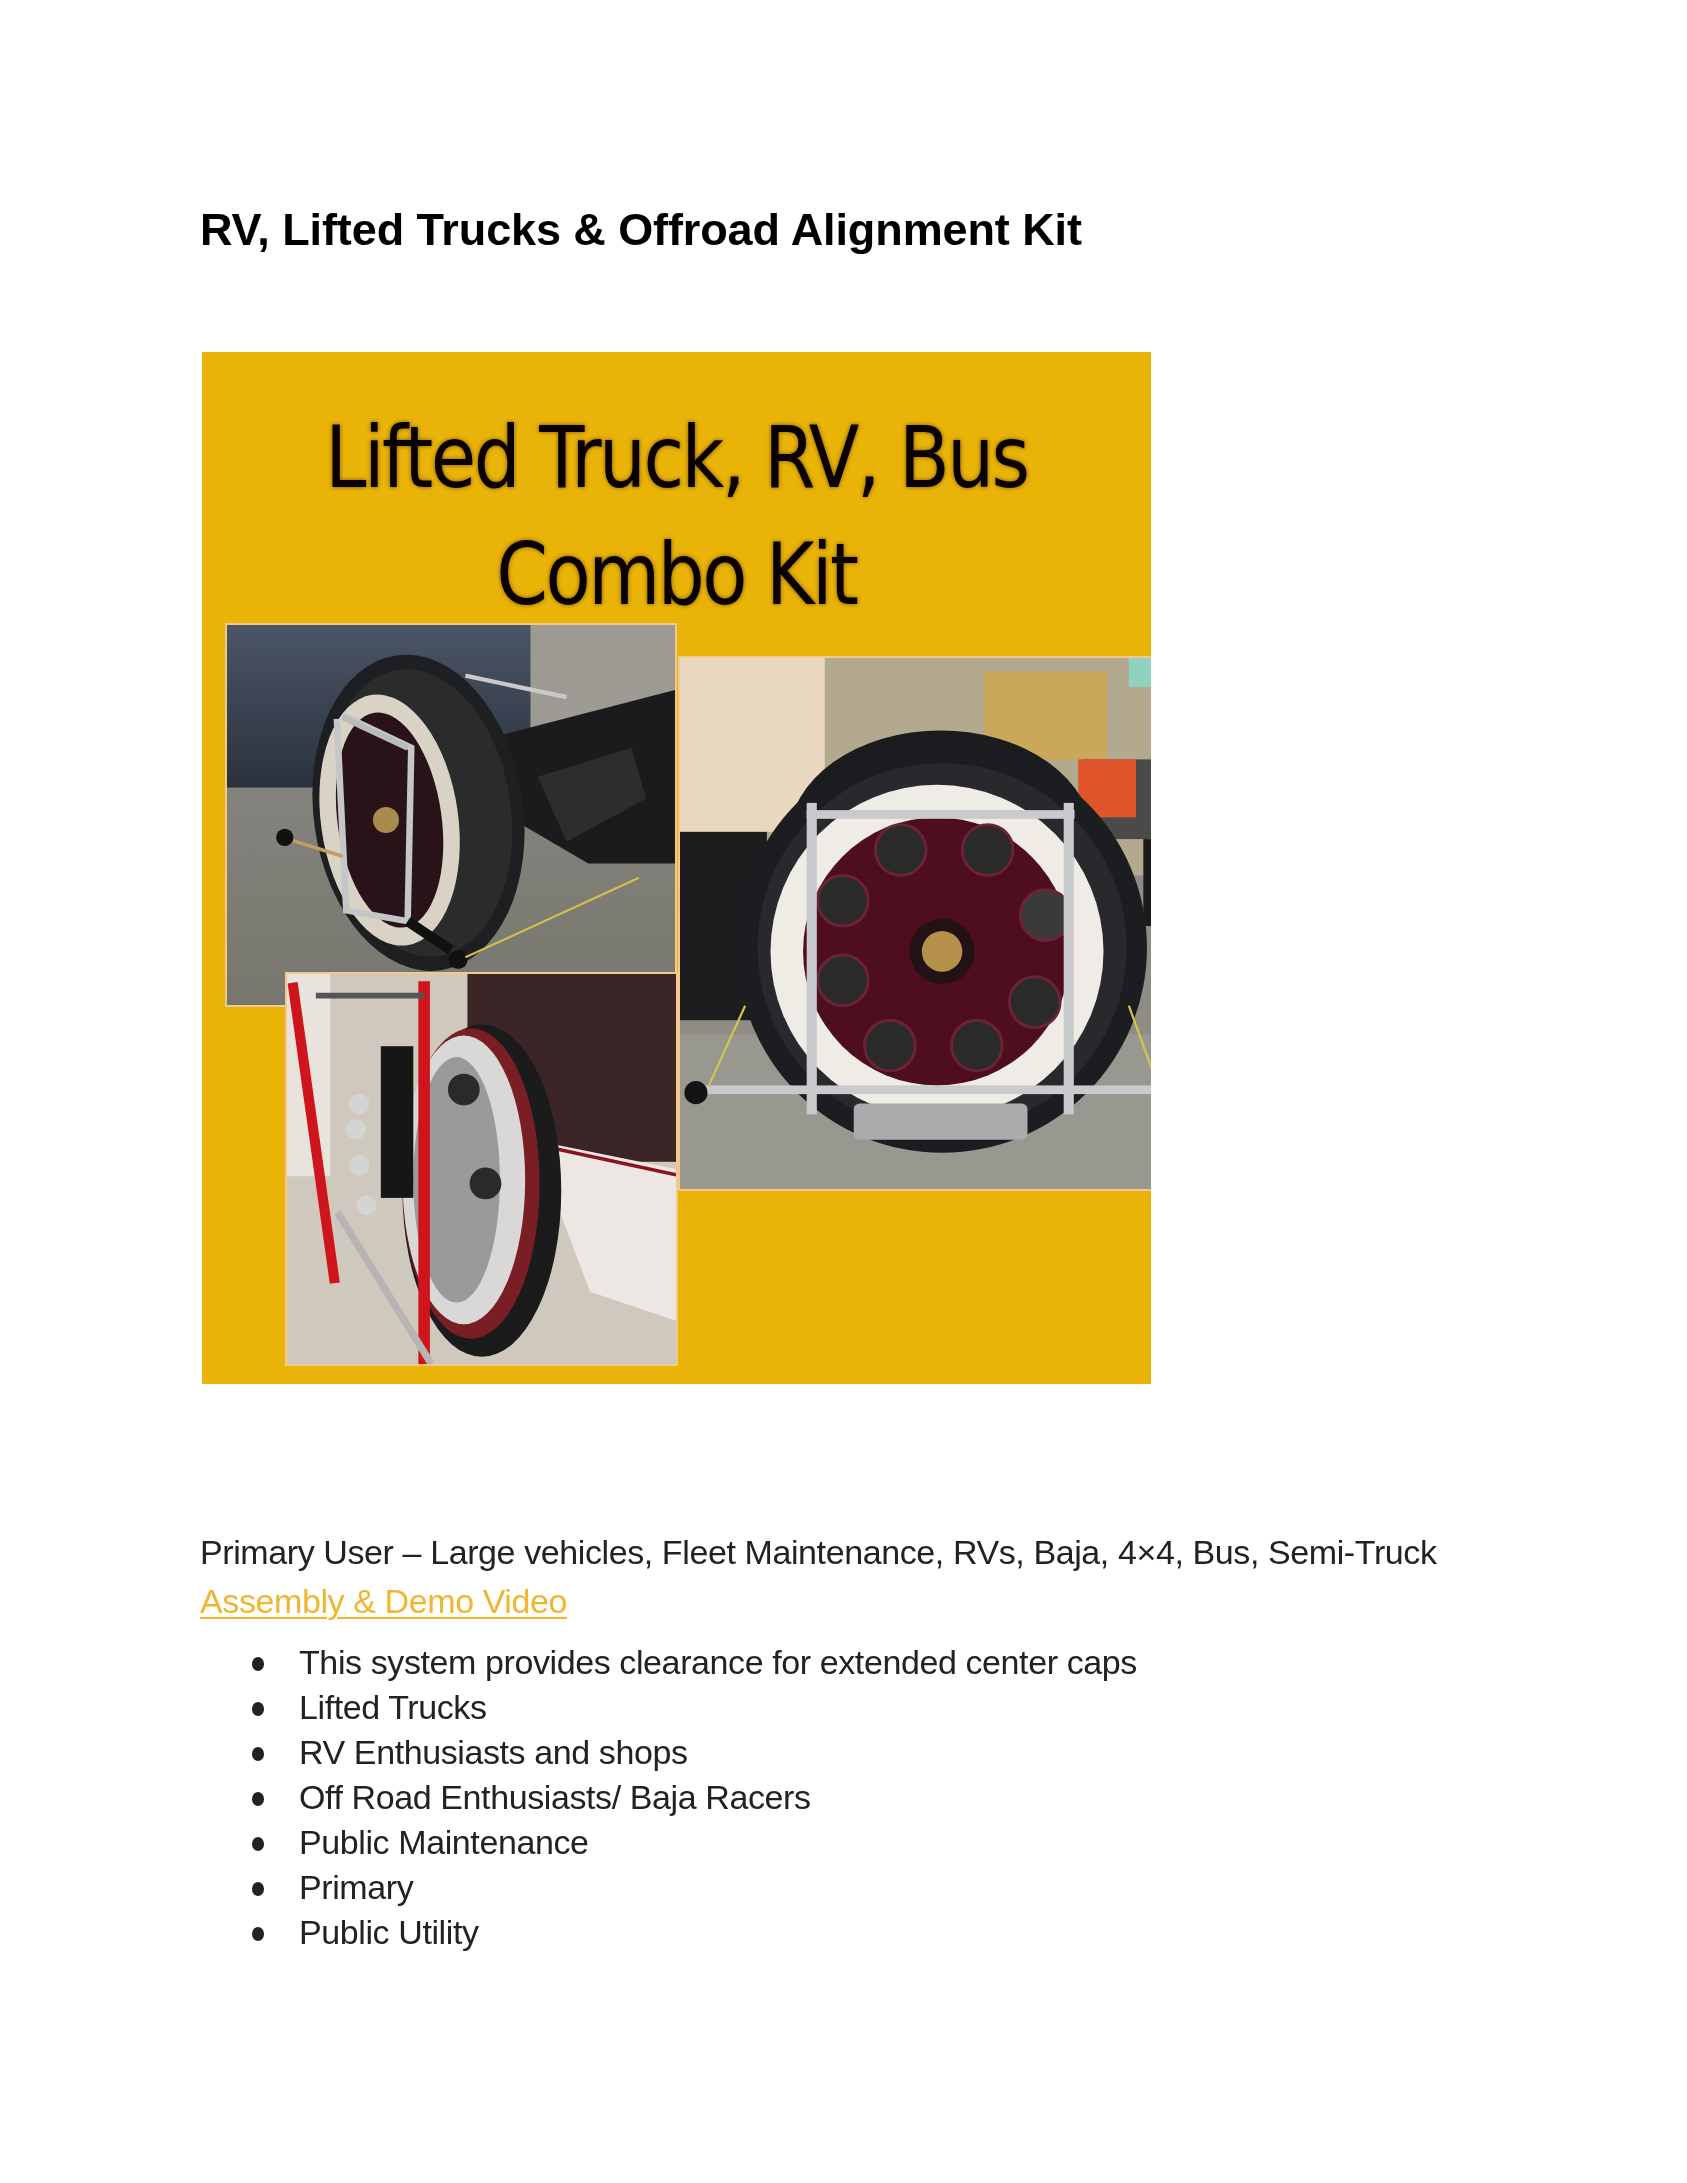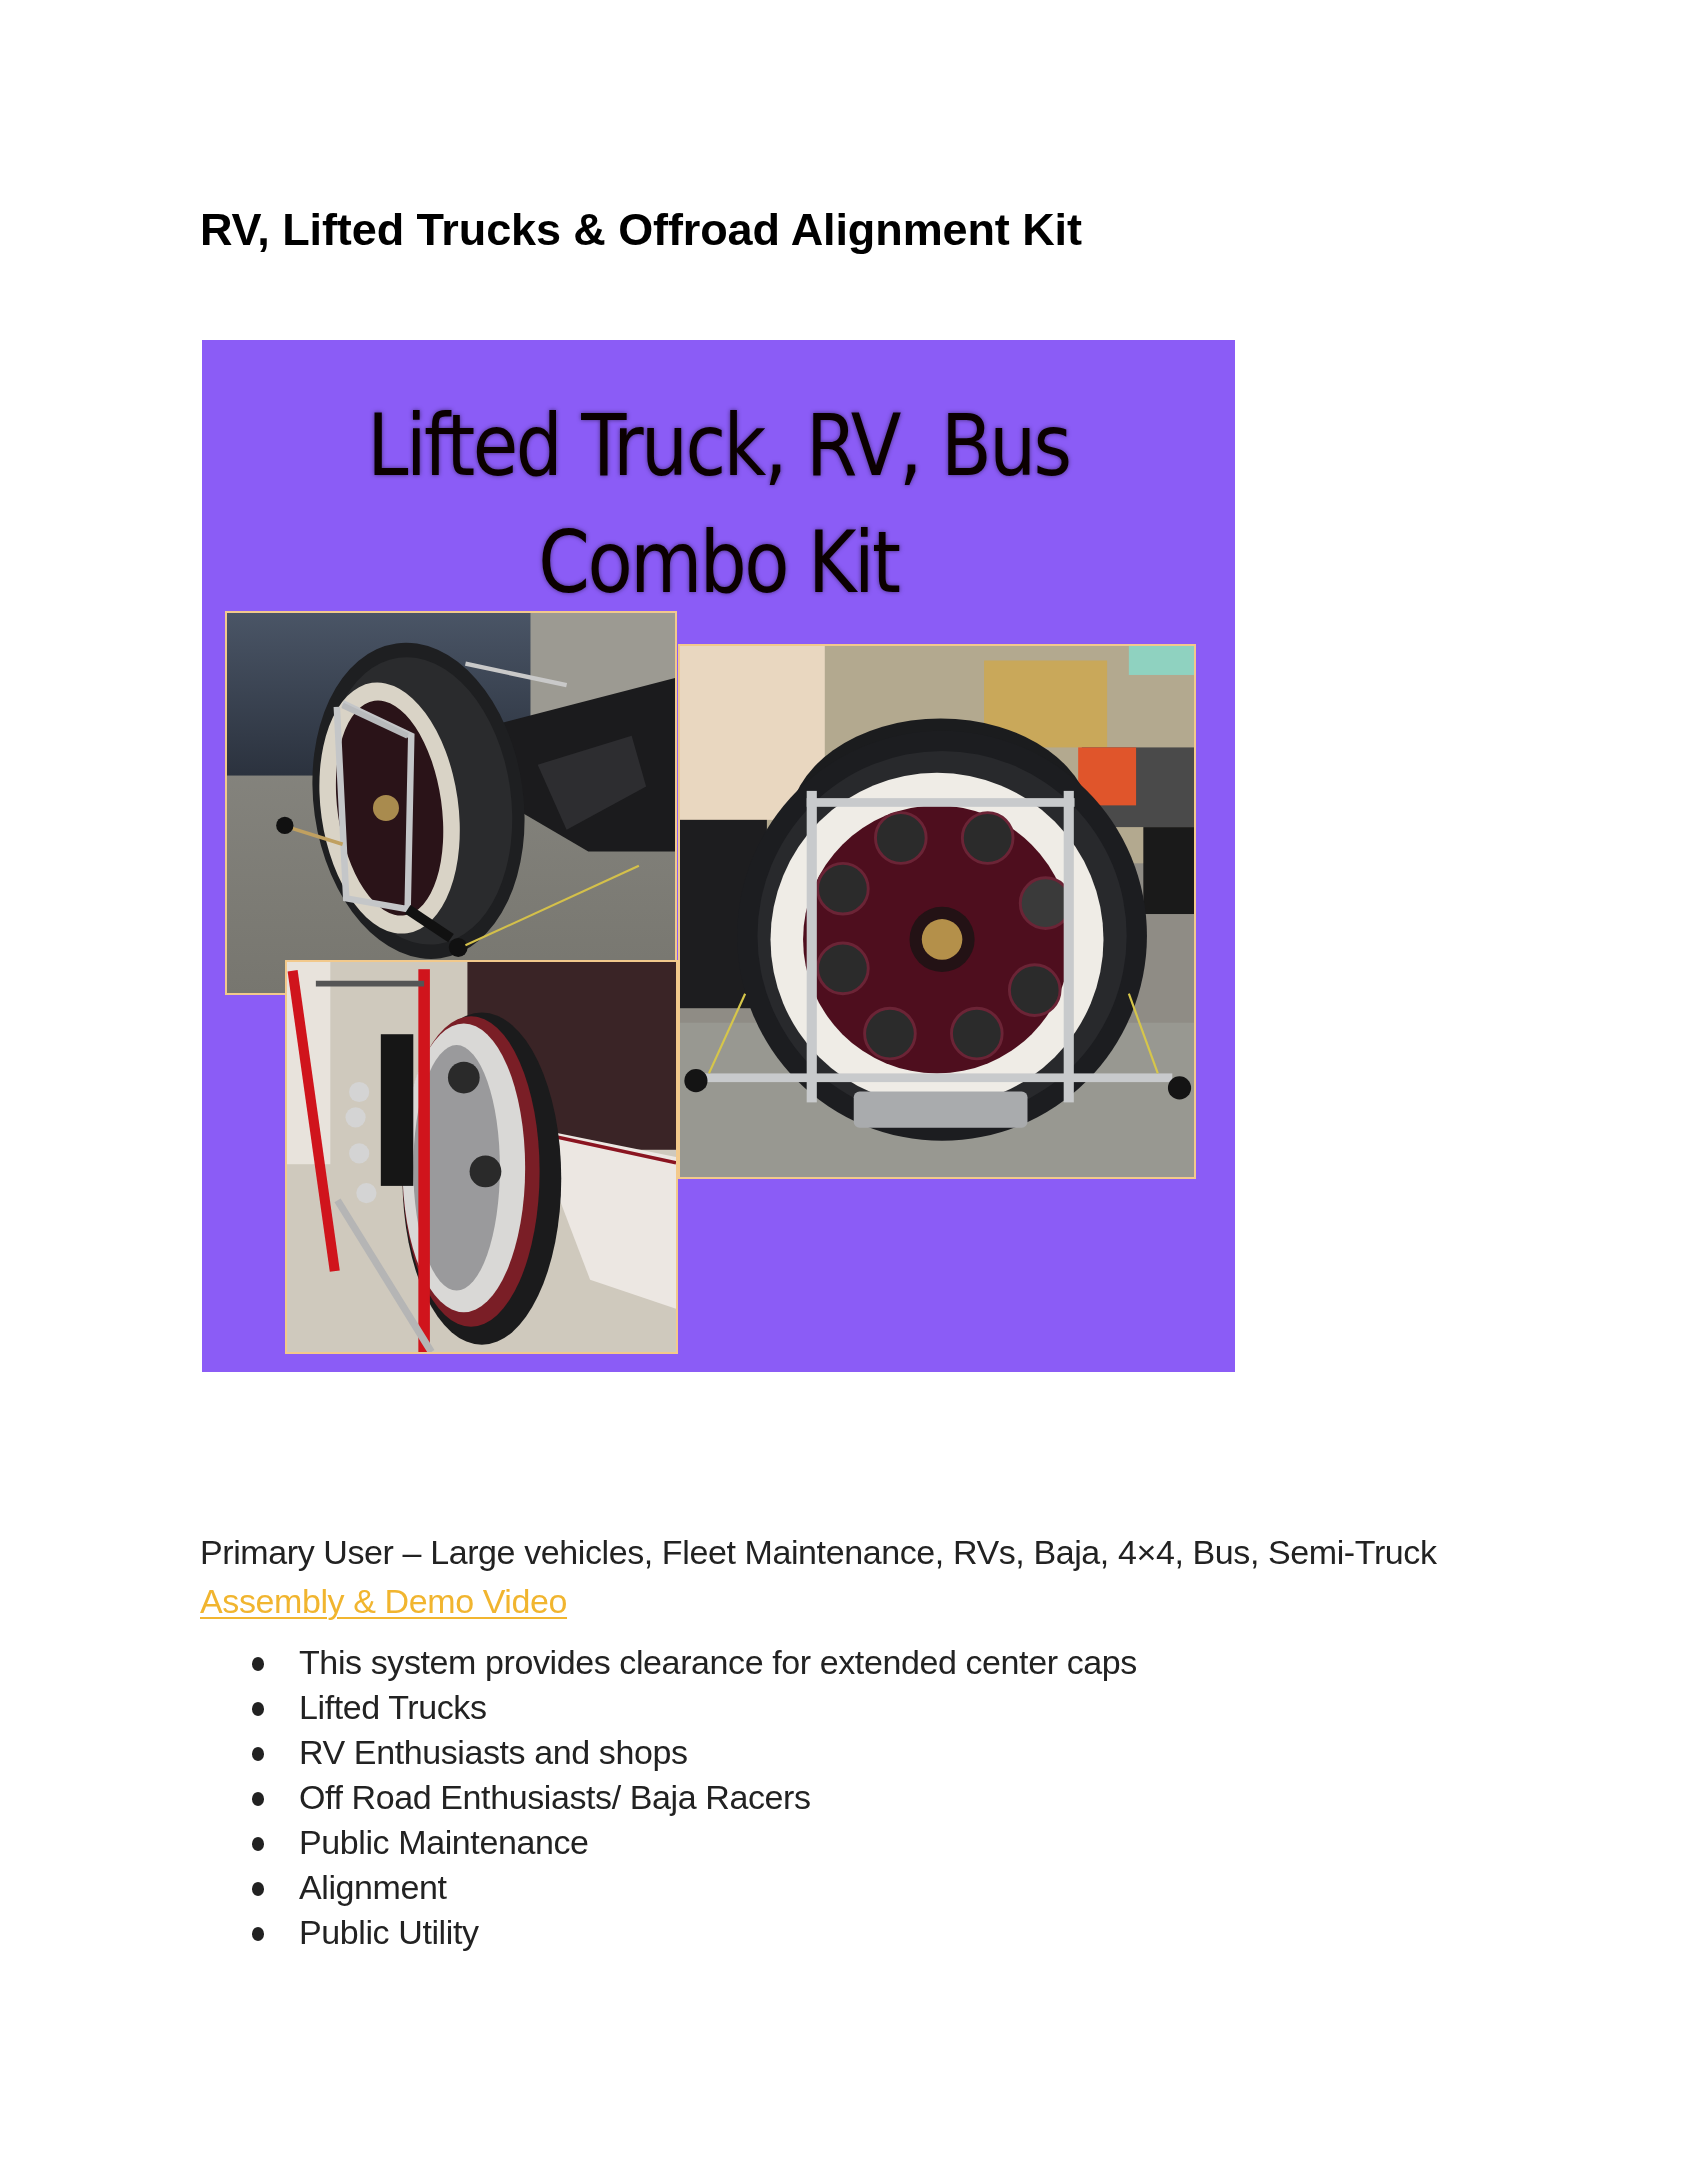--- a/index.html
+++ b/index.html
@@ -1,18 +1,18 @@
 <!DOCTYPE html>
 <html style="font-size:11.7px"><head>
 <meta charset="utf-8">
 <style>
   html, body { margin: 0; padding: 0; background: #ffffff; }
   body { width: 1687px; height: 2183px; position: relative; overflow: hidden; font-family: "Liberation Sans", sans-serif; color: #222222; }
   .title { position: absolute; left: 200px; top: 207px; font-size: 45px; font-weight: bold; color: #000; line-height: 1; white-space: nowrap; letter-spacing: -0.1px; }
-  .banner { position: absolute; left: 202px; top: 340px; width: 1033px; height: 1032px; background: #8b5cf6; overflow: hidden; }
+  .banner { position: absolute; left: 202px; top: 352px; width: 949px; height: 1032px; background: #eab308; overflow: hidden; }
   .banner-line { position: absolute; left: 0; width: 100%; text-align: center; font-family: "DejaVu Sans", sans-serif; color: #0b0000; font-size: 86px; line-height: 1; letter-spacing: -2.9px; text-shadow: 0 0 4.4px rgba(0,0,0,0.5); white-space: nowrap; transform: scaleX(0.86); }
   .banner-line.l1 { top: 62px; }
   .banner-line.l2 { top: 179px; }
   .photo { position: absolute; border: 2.2px solid #f2c98c; box-sizing: border-box; overflow: hidden; }
   .photo svg { width: 100%; height: 100%; display: block; }
   .p1 { left: 23.4px; top: 271px; width: 452px; height: 384px; }
   .p2 { left: 476px; top: 304px; width: 518px; height: 535px; }
   .p3 { left: 83px; top: 620px; width: 393px; height: 394px; }
   .primary { position: absolute; left: 200px; top: 1532px; font-size: 34px; line-height: 1.2; white-space: nowrap; color: #222; letter-spacing: -0.4px; }
   .link { position: absolute; left: 200px; top: 1537px; font-size: 34px; line-height: 1.2; color: #f1b52f; text-decoration: underline; text-underline-offset: 4.4px; text-decoration-thickness: 2.2px; white-space: nowrap; letter-spacing: -0.4px; cursor: pointer; margin-top: 44px; }
@@ -148,20 +148,20 @@
   <li>
       <span class="dot"></span>
       <span class="txt">Off Road Enthusiasts/ Baja Racers</span>
     </li>
   <li>
       <span class="dot"></span>
       <span class="txt">Public Maintenance</span>
     </li>
   <li>
       <span class="dot"></span>
-      <span class="txt">Alignment</span>
+      <span class="txt">Primary</span>
     </li>
   <li>
       <span class="dot"></span>
       <span class="txt">Public Utility</span>
     </li>
 </ul>
 
 
 </body></html>

